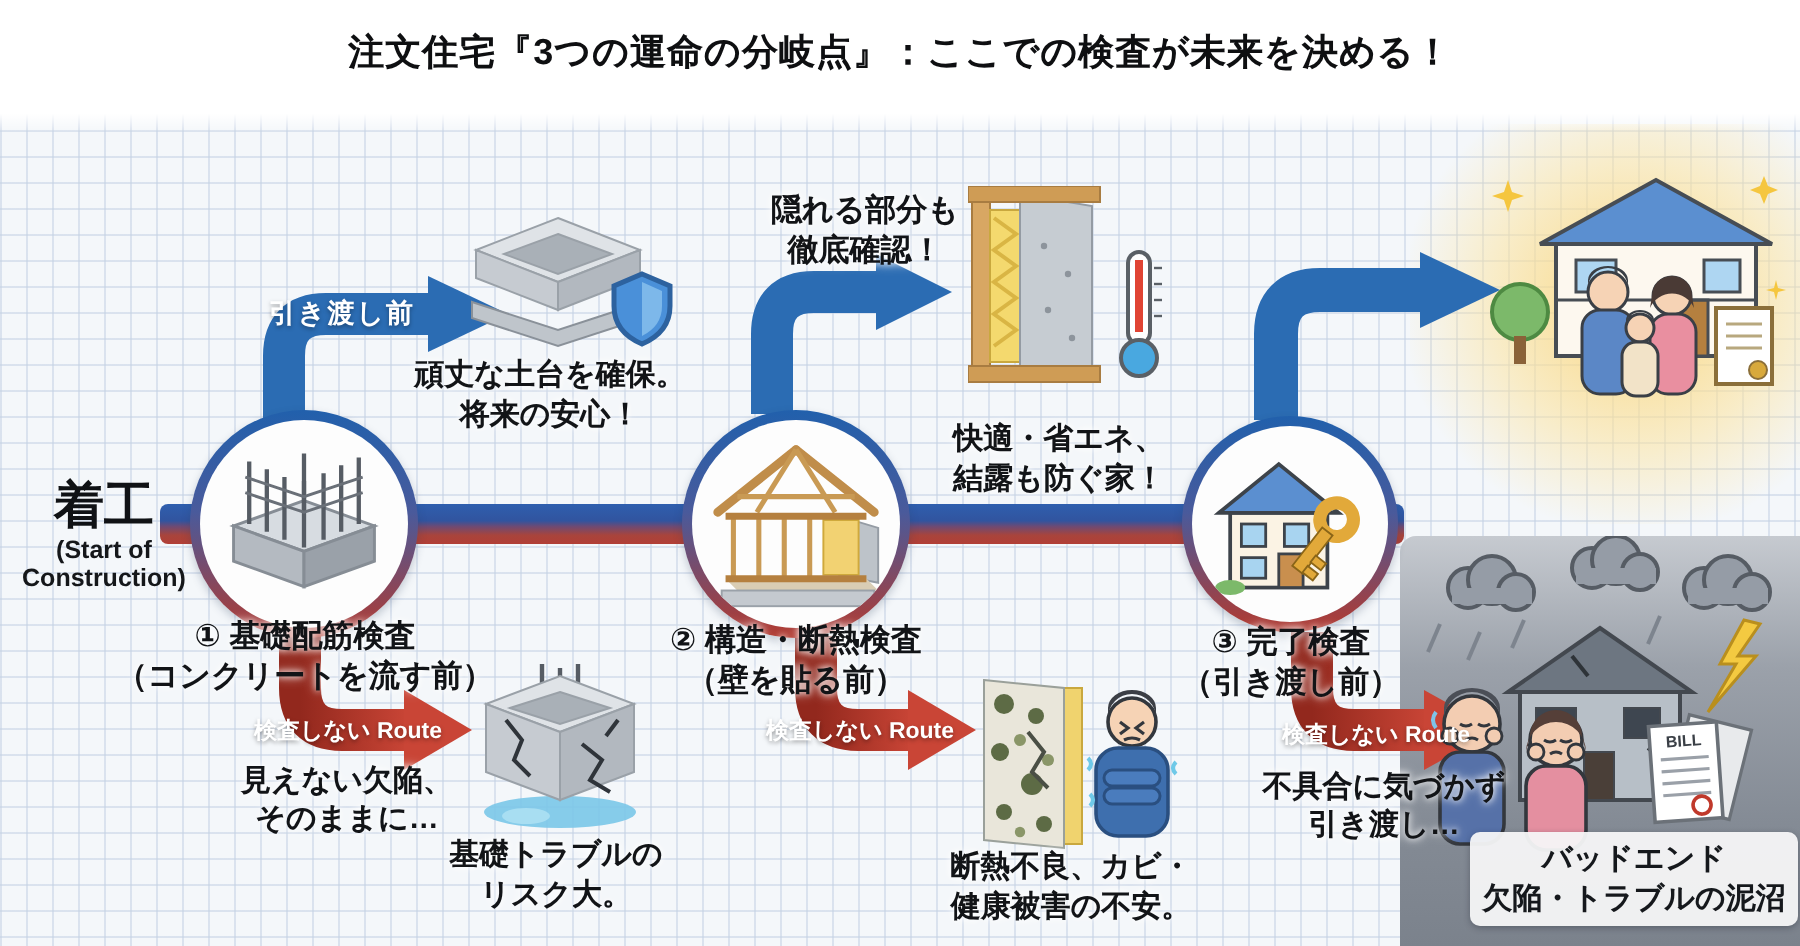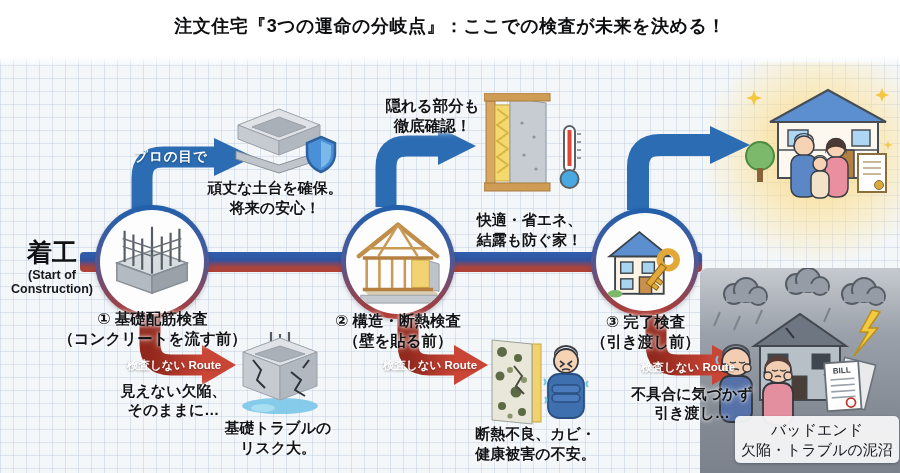--- a/index.html
+++ b/index.html
@@ -35,21 +35,21 @@
   #node-3{left:591px;top:208px;width:98px;height:98px;}
   
   .note,.caption,.cp-name{position:absolute;text-align:center;color:#121417;font-weight:900;white-space:pre-line;z-index:6;text-shadow:0 0 3px rgba(255,255,255,.95),0 0 6px rgba(255,255,255,.8);}
   .note{font-size:15.5px;line-height:1.28;}
   .caption{font-size:15px;line-height:1.3;}
   .cp-name{font-size:15.5px;line-height:1.32;}
   .arrow-label{position:absolute;color:#fff;font-weight:800;text-align:center;z-index:6;text-shadow:0 1px 2px rgba(0,0,0,.35);}
   .arrow-svg{position:absolute;z-index:3;}
   .illus{position:absolute;z-index:4;}
   #bad-end-label-box{left:735px;top:416px;width:160px;background:rgba(245,246,247,.95);border-radius:5px;padding:4px 2px;z-index:6;
-    text-align:center;font-size:15px;font-weight:400;color:#15181c;line-height:1.3;white-space:pre-line;box-shadow:0 1px 3px rgba(30,35,45,.35);}
+    text-align:center;font-size:15px;font-weight:700;color:#15181c;line-height:1.3;white-space:pre-line;box-shadow:0 1px 3px rgba(30,35,45,.35);}
 </style>
 </head>
 <body>
 
 <div id="canvas">
 
   <div class="abs" id="goal-glow"></div>
   <div class="abs" id="bad-end-panel"></div>
 
   <div class="abs" id="title-band"></div>
@@ -57,21 +57,21 @@
 
   <div class="abs" id="timeline-bar"></div>
   <div class="abs start-label">着工</div>
   <div class="abs start-sub">(Start of
 Construction)</div>
 
   <svg class="arrow-svg" style="left:118px;top:128px;width:138px;height:88px;" viewBox="0 0 138 88">
     <path d="M24 88 L24 50 Q24 29 45 29 L98 29" fill="none" stroke="#2b6cb3" stroke-width="21"></path>
     <polygon points="96,10 136,29 96,48" fill="#2b6cb3"></polygon>
   </svg>
-  <div class="arrow-label" style="left:126px;top:148px;width:90px;font-size:13.5px;letter-spacing:1px;">プロの目で</div>
+  <div class="arrow-label" style="left:126px;top:148px;width:90px;font-size:13.5px;letter-spacing:1px;">引き渡し前</div>
 
   <svg class="arrow-svg" style="left:360px;top:115px;width:118px;height:92px;" viewBox="0 0 118 92">
     <path d="M26 92 L26 52 Q26 31 47 31 L80 31" fill="none" stroke="#2b6cb3" stroke-width="21"></path>
     <polygon points="78,12 116,31 78,50" fill="#2b6cb3"></polygon>
   </svg>
 
   <svg class="arrow-svg" style="left:610px;top:105px;width:145px;height:105px;" viewBox="0 0 145 105">
     <path d="M28 105 L28 62 Q28 40 50 40 L102 40" fill="none" stroke="#2b6cb3" stroke-width="22"></path>
     <polygon points="100,21 140,40 100,59" fill="#2b6cb3"></polygon>
   </svg>

